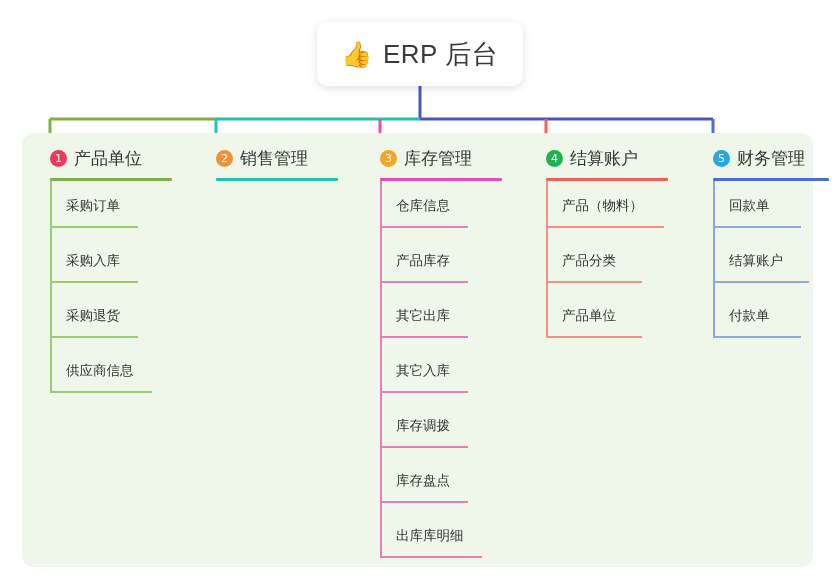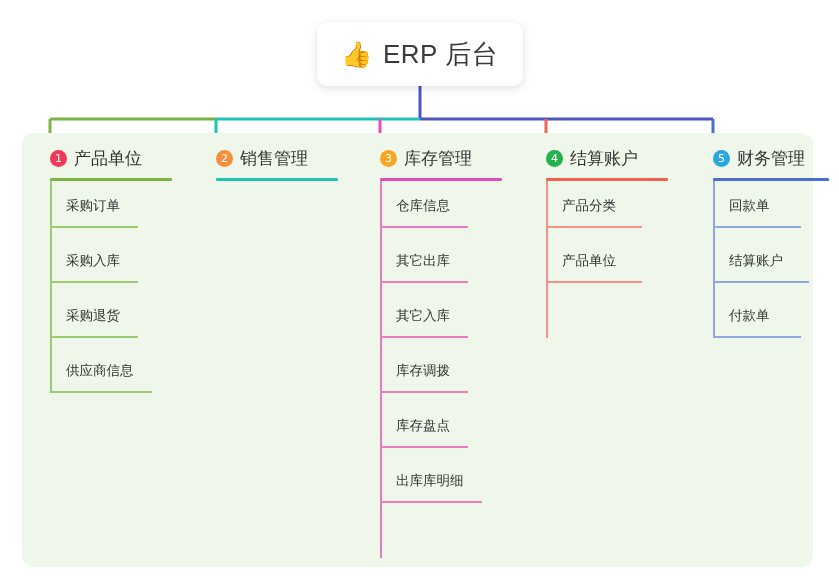--- a/index.html
+++ b/index.html
@@ -120,20 +120,24 @@
           <span class="col-title">库存管理</span>
         </div>
         <div class="col-rule" style="width: 122px; margin-left: 16px; background: rgb(232, 75, 189);"></div>
         <div class="leaves" style="height: 385px;">
           <div class="spine" style="height: 377px; background: rgb(232, 124, 189);"></div>
           <div class="leaf">
             <span class="leaf-text">仓库信息</span>
             <div class="leaf-rule" style="width: 88px; background: rgb(232, 124, 189);"></div>
           </div>
           <div class="leaf">
+            <span class="leaf-text">产品库存</span>
+            <div class="leaf-rule" style="width: 88px; background: rgb(232, 124, 189);"></div>
+          </div>
+          <div class="leaf">
             <span class="leaf-text">其它出库</span>
             <div class="leaf-rule" style="width: 88px; background: rgb(232, 124, 189);"></div>
           </div>
           <div class="leaf">
             <span class="leaf-text">其它入库</span>
             <div class="leaf-rule" style="width: 88px; background: rgb(232, 124, 189);"></div>
           </div>
           <div class="leaf">
             <span class="leaf-text">库存调拨</span>
             <div class="leaf-rule" style="width: 88px; background: rgb(232, 124, 189);"></div>
@@ -150,20 +154,24 @@
       </div>
       <div class="col" style="left: 530px;">
         <div class="col-head">
           <span class="badge" style="background: rgb(34, 177, 76);">4</span>
           <span class="col-title">结算账户</span>
         </div>
         <div class="col-rule" style="width: 122px; margin-left: 16px; background: rgb(244, 97, 78);"></div>
         <div class="leaves" style="height: 165px;">
           <div class="spine" style="height: 157px; background: rgb(245, 145, 134);"></div>
           <div class="leaf">
+            <span class="leaf-text">产品（物料）</span>
+            <div class="leaf-rule" style="width: 118px; background: rgb(245, 145, 134);"></div>
+          </div>
+          <div class="leaf">
             <span class="leaf-text">产品分类</span>
             <div class="leaf-rule" style="width: 96px; background: rgb(245, 145, 134);"></div>
           </div>
           <div class="leaf">
             <span class="leaf-text">产品单位</span>
             <div class="leaf-rule" style="width: 96px; background: rgb(245, 145, 134);"></div>
           </div>
         </div>
       </div>
       <div class="col" style="left: 697px;">

